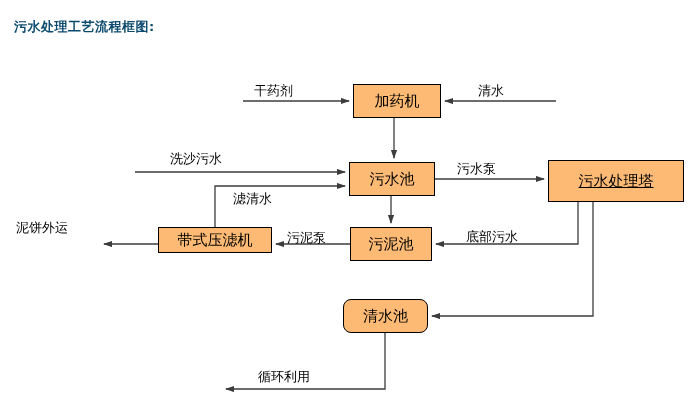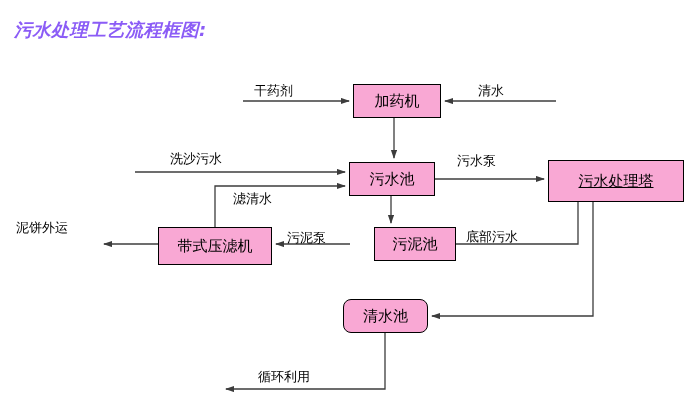--- a/index.html
+++ b/index.html
@@ -14,38 +14,37 @@
     position: relative;
     width: 700px;
     height: 420px;
     background: #ffffff;
     overflow: hidden;
   }
   #diagram-title {
     position: absolute;
     left: 14px;
     top: 18px;
-    font-size: 18px;
+    font-size: 13px;
     font-weight: bold;
-    color: #8b5cf6;
+    color: #0c4a6e;
     letter-spacing: 0.5px;
     white-space: nowrap;
-    font-style: italic;
   }
   svg#flow-svg {
     position: absolute;
     left: 0;
     top: 0;
     width: 700px;
     height: 420px;
   }
   .node-box {
     position: absolute;
     border: 1px solid #000000;
-    background: #f9a8d4;
+    background: #fdba74;
     display: flex;
     align-items: center;
     justify-content: center;
     font-size: 15px;
     color: #000000;
     box-sizing: border-box;
     white-space: nowrap;
   }
   .edge-label, .free-label {
     position: absolute;
@@ -101,36 +100,36 @@
   </div>
 
   <div class="node-box" style="left:349px; top:162px; width:86px; height:34px;">
     <span>污水池</span>
   </div>
 
   <div class="node-box" style="left:548px; top:160px; width:136px; height:42px;text-decoration:underline;">
     <span>污水处理塔</span>
   </div>
 
-  <div class="node-box" style="left:158px; top:227px; width:114px; height:38px;">
+  <div class="node-box" style="left:158px; top:227px; width:114px; height:26px;">
     <span>带式压滤机</span>
   </div>
 
-  <div class="node-box" style="left:350px; top:227px; width:82px; height:34px;margin-left:24px;">
+  <div class="node-box" style="left:350px; top:227px; width:82px; height:34px;">
     <span>污泥池</span>
   </div>
 
   <div class="node-box" style="left:343px; top:299px; width:85px; height:34px;border-radius:8px;">
     <span>清水池</span>
   </div>
 
   <div class="free-label" style="left:254px; top:82px;">干药剂</div>
   <div class="free-label" style="left:478px; top:82px;text-align:right;">清水</div>
   <div class="free-label" style="left:16px; top:219px;">泥饼外运</div>
 
   <div class="edge-label" style="left:170px; top:150px;">洗沙污水</div>
   <div class="edge-label" style="left:233px; top:190px;">滤清水</div>
-  <div class="edge-label" style="left:457px; top:152px;">污水泵</div>
+  <div class="edge-label" style="left:457px; top:160px;">污水泵</div>
   <div class="edge-label" style="left:287px; top:229px;">污泥泵</div>
   <div class="edge-label" style="left:466px; top:228px;">底部污水</div>
   <div class="edge-label" style="left:258px; top:368px;">循环利用</div>
 
 </div>
 
 </body></html>

